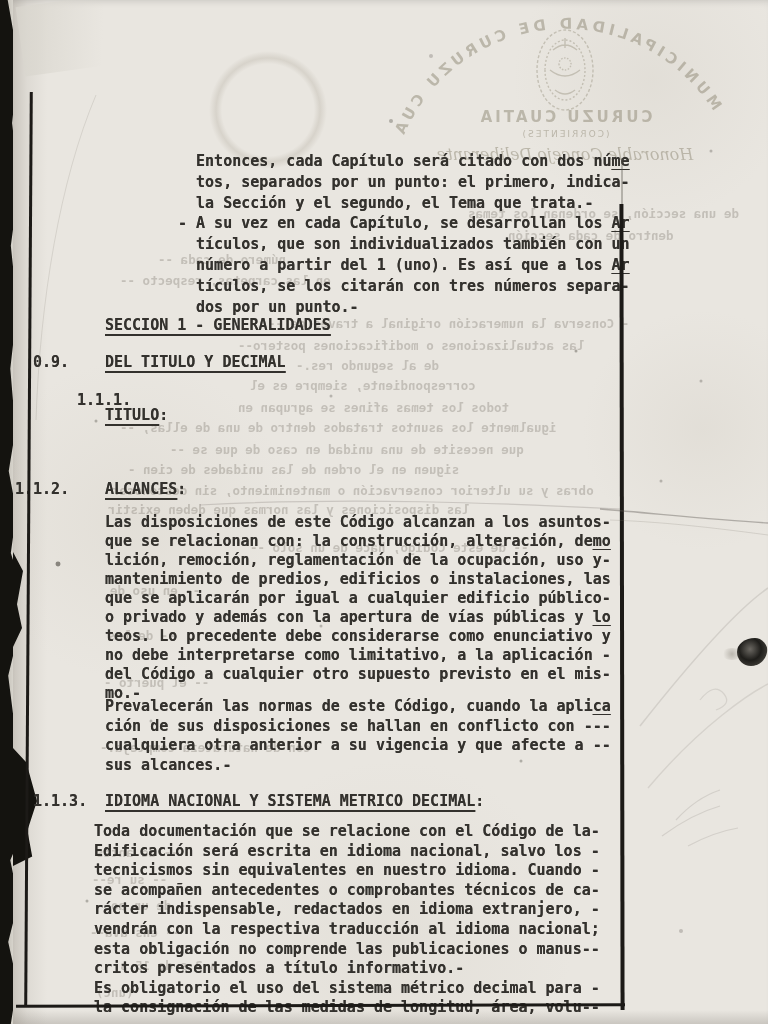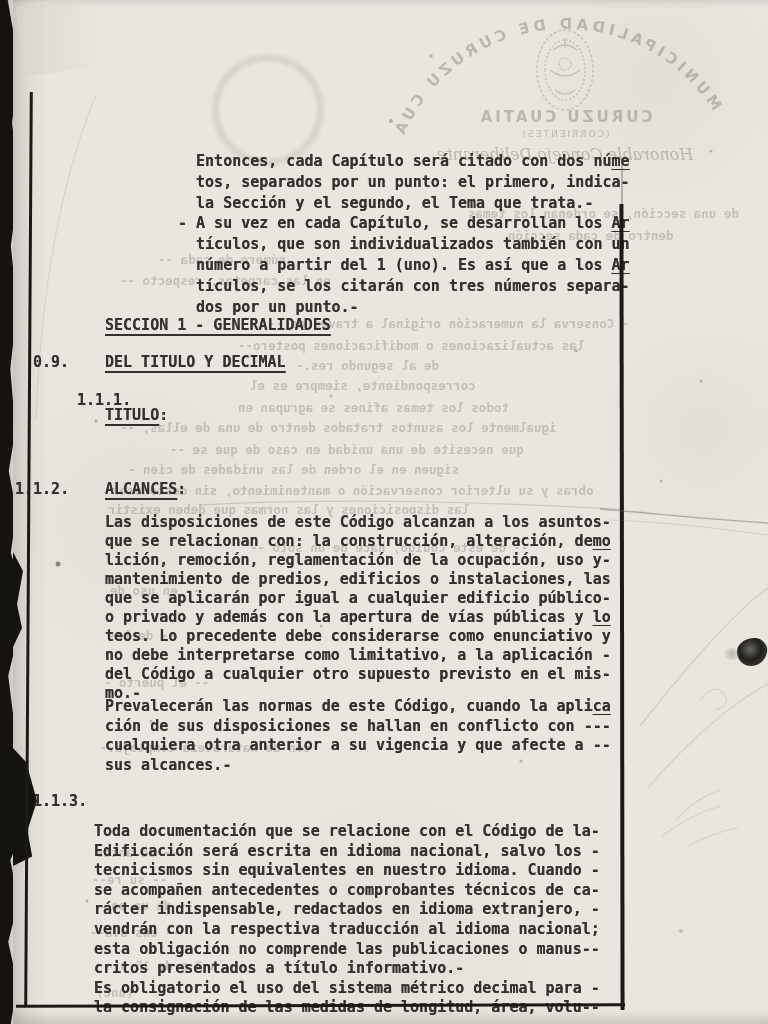--- a/index.html
+++ b/index.html
@@ -150,20 +150,21 @@
 teos. Lo precedente debe considerarse como enunciativo y
 no debe interpretarse como limitativo, a la aplicación -
 del Código a cualquier otro supuesto previsto en el mis-
 mo.-</div>
   <div class="tw lh196" style="left:105px;top:697px;">Prevalecerán las normas de este Código, cuando la apli<u>ca</u>
 ción de sus disposiciones se hallan en conflicto con ---
 cualquiera otra anterior a su vigencia y que afecte a --
 sus alcances.-</div>
 
   <div class="tw" style="left:33px;top:792px;">1.1.3.</div>
+  <div class="tw heading" style="left:105px;top:792px;"><u>IDIOMA NACIONAL Y SISTEMA METRICO DECIMAL</u>:</div>
 
   <div class="tw lh196" style="left:94px;top:822px;">Toda documentación que se relacione con el Código de la-
 Edificación será escrita en idioma nacional, salvo los -
 tecnicismos sin equivalentes en nuestro idioma. Cuando -
 se acompañen antecedentes o comprobantes técnicos de ca-
 rácter indispensable, redactados en idioma extranjero, -
 vendrán con la respectiva traducción al idioma nacional;
 esta obligación no comprende las publicaciones o manus--
 critos presentados a título informativo.-
 Es obligatorio el uso del sistema métrico decimal para -

